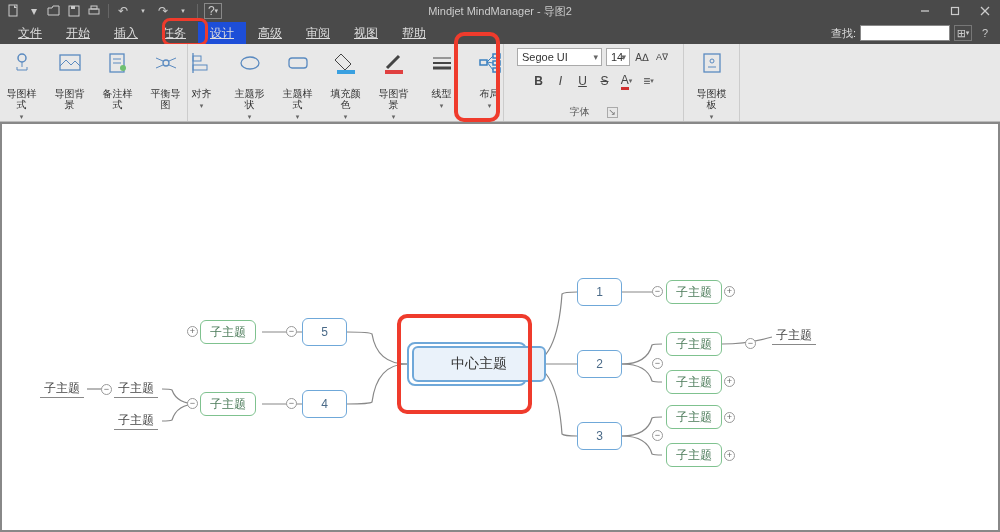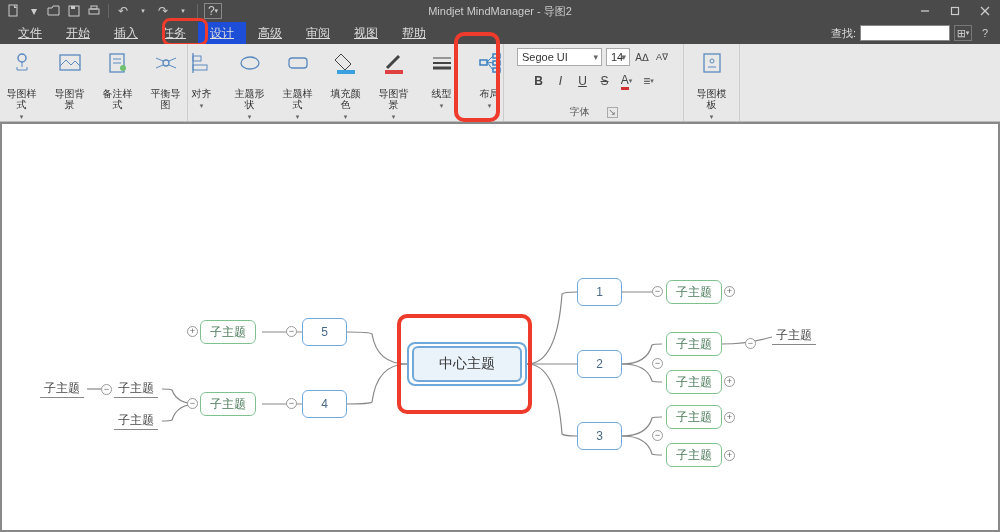--- a/index.html
+++ b/index.html
@@ -31,21 +31,21 @@
 .font-sel{height:18px;background:#ffffff;border:1px solid #aaa;font-size:11px;padding:0 14px 0 4px;display:flex;align-items:center;position:relative;}
 .font-sel::after{content:"▾";position:absolute;right:3px;font-size:9px;color:#666;}
 .tool-row{display:flex;gap:6px;}
 .tool-b{width:16px;height:16px;display:flex;align-items:center;justify-content:center;font-size:12px;color:#444;cursor:pointer;}
 .dialog-launcher{font-size:9px;color:#777;border:1px solid #aaa;width:11px;height:11px;display:flex;align-items:center;justify-content:center;line-height:1;}
 .canvas{position:absolute;top:122px;left:0;right:0;bottom:0;background:#fff;border:2px solid #888;border-top:2px solid #888;}
 .node{position:absolute;border-radius:6px;font-size:12px;display:flex;align-items:center;justify-content:center;background:#fff;}
 .node.blue{border:1px solid #6fa8d9;color:#4a6a88;}
 .node.green{border:1px solid #7fc28f;color:#4a7a58;}
 .node.plain{border:none;color:#444;border-bottom:1px solid #888;border-radius:0;}
-.node.center{border:2px solid #6fa8d9;background:#eaf2fa;width:110px;height:36px;font-size:14px;}
+.node.center{border:2px solid #6fa8d9;background:#eaf2fa;width:134px;height:36px;font-size:14px;}
 .center-outer{position:absolute;border:2px solid #6fa8d9;border-radius:8px;}
 .expand{position:absolute;width:11px;height:11px;border:1px solid #999;border-radius:50%;background:#fff;font-size:9px;display:flex;align-items:center;justify-content:center;color:#666;line-height:1;}
 .hl-red{position:absolute;border:4px solid #ef3b2c;border-radius:10px;pointer-events:none;}
 svg{display:block;}
 </style>
 </head>
 <body>
 
 <div class="titlebar">
   <div class="qat">

